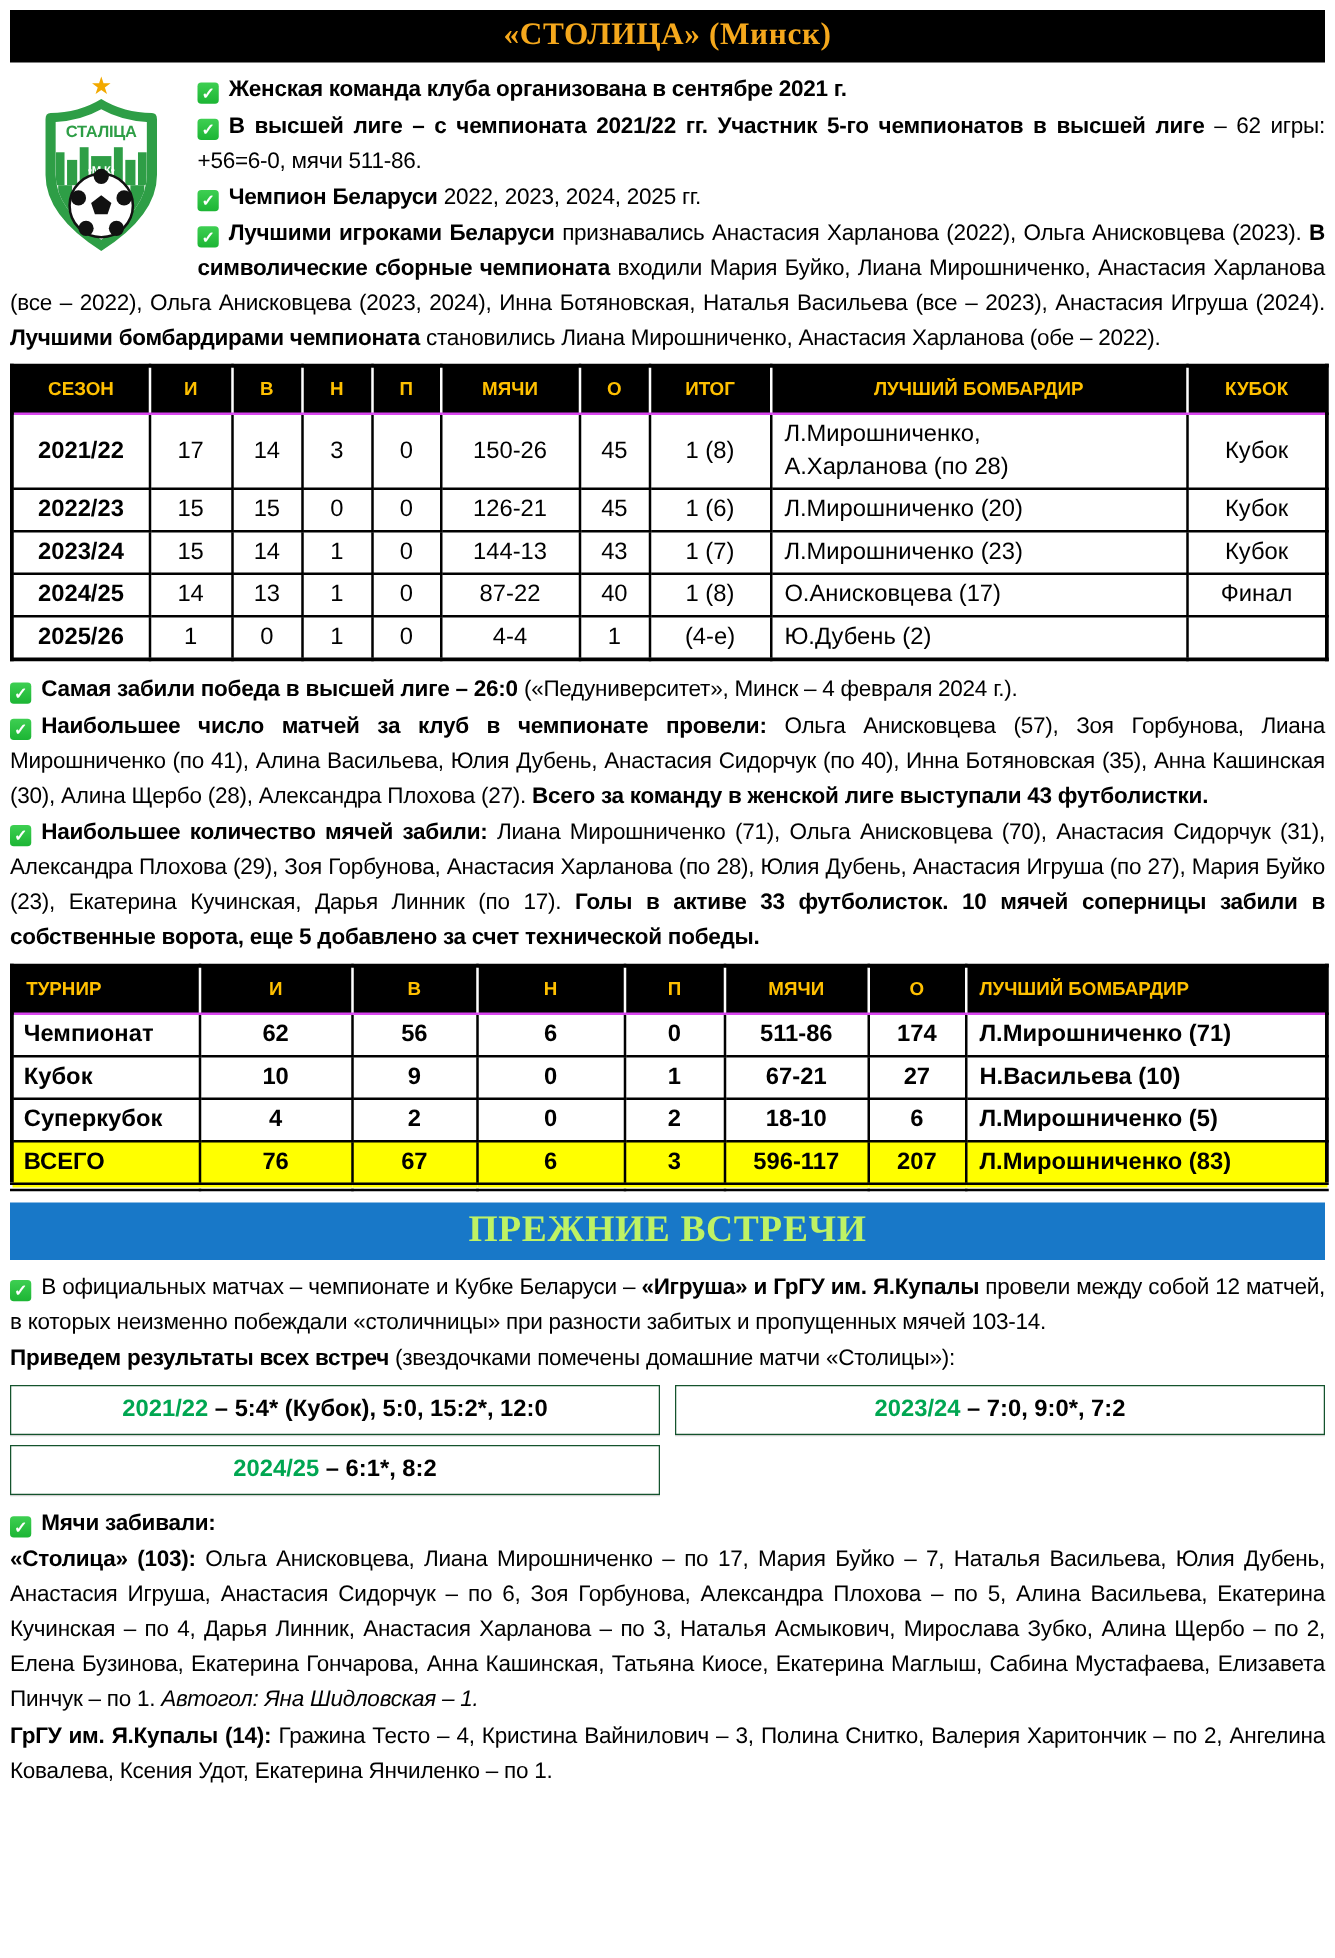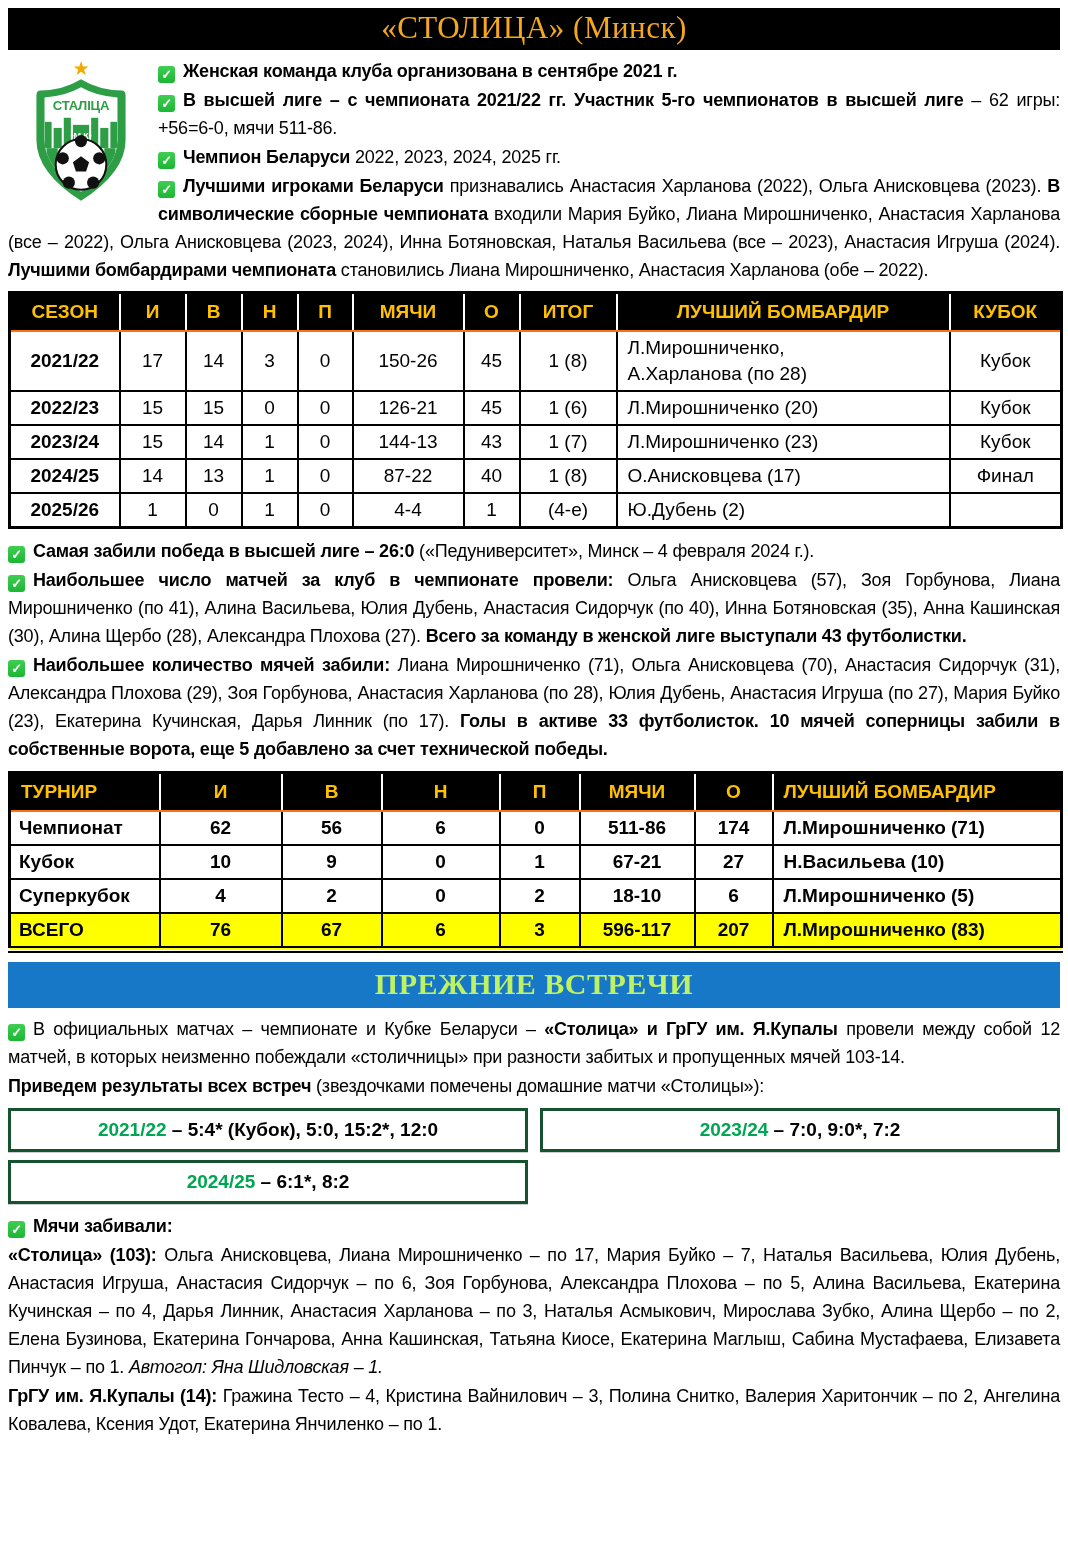--- a/index.html
+++ b/index.html
@@ -13,44 +13,44 @@
     font-family:"Liberation Sans", sans-serif;
     font-size:18px; line-height:28px; letter-spacing:-0.2px;
   }
   .page{padding:8px 8px 14px 8px;}
 
   
   .title-bar{
     background:#000; text-align:center; padding:2px 0 4px 0; margin-bottom:7px;
   }
   .title-bar span{
-    font-family:"Liberation Serif", serif; font-weight:normal;
-    font-size:31px; line-height:36px; color:var(--gold); letter-spacing:0.5px;
+    font-family:"Liberation Serif", serif; font-weight:bold;
+    font-size:25px; line-height:36px; color:var(--gold); letter-spacing:0.5px;
   }
 
   
   .logo-wrap{float:left; width:120px; margin:2px 16px 2px 14px; text-align:center;}
   .para{margin:0 0 1px 0; text-align:justify;}
   .para.short{text-align:left;}
   .para .b{font-weight:bold;}
   .para .i{font-style:italic;}
   .chk{
     display:inline-block; width:17px; height:17px; border-radius:3px;
     background:linear-gradient(180deg,#3ecf52,var(--green));
     color:#fff; font-size:13px; line-height:17px; text-align:center;
     font-weight:bold; vertical-align:-2px; margin-right:8px;
   }
   .clear{clear:both;}
 
   
   table{width:100%; border-collapse:collapse; border:3px solid #000; table-layout:fixed;}
   #t1{margin-top:6px;}
   th{
-    background:#000; color:var(--th-gold); font-weight:bold; font-size:19px;
-    padding:4px 2px; border-right:2px solid #fff; border-bottom:2px solid #f97316;
+    background:#000; color:var(--th-gold); font-weight:bold; font-size:15px;
+    padding:4px 2px; border-right:2px solid #fff; border-bottom:2px solid #d946ef;
     letter-spacing:0;
   }
   th:last-child{border-right:2px solid #000;}
   td{
     border:2px solid #000; text-align:center; font-size:19px; line-height:26px;
     padding:3px 4px; letter-spacing:0;
   }
   #t1 td:first-child{font-weight:bold;}
   #t1 td:nth-child(9){text-align:left; padding-left:10px; white-space:pre-line;}
   #t2{margin-top:8px; border-bottom:7px double #000;}
@@ -72,21 +72,21 @@
     line-height:38px; letter-spacing:0.5px;
   }
 
   .meetings{margin-top:7px;}
 
   
   .rgrid{
     display:grid; grid-template-columns:1fr 1fr; gap:8px 12px; margin:8px 0 8px 0;
   }
   .rcell{
-    border:3px solid #14532d; box-shadow:0 1px 0 #cfcfcf;
+    border:1px solid #14532d; box-shadow:0 1px 0 #cfcfcf;
     text-align:center; font-weight:bold; font-size:19px; line-height:24px;
     padding:7px 2px; background:#fff; letter-spacing:0;
   }
   .rcell .season{color:var(--season-green);}
 
   
   .logo-wrap svg{display:block;}
 </style>
 </head>
 <body>
@@ -310,21 +310,21 @@
           <td>Л.Мирошниченко (83)</td>
         </tr>
       </tbody>
   </table>
 
   <div class="banner">
     <span>ПРЕЖНИЕ ВСТРЕЧИ</span>
   </div>
 
   <div class="meetings">
-      <p class="para "><span class="chk">✓</span><span>В официальных матчах – чемпионате и Кубке Беларуси – </span><span class="b">«Столица» и ГрГУ им. Я.Купалы </span><span>провели между собой 12 матчей, в которых неизменно побеждали «столичницы» при разности забитых и пропущенных мячей 103-14.</span></p>
+      <p class="para "><span class="chk">✓</span><span>В официальных матчах – чемпионате и Кубке Беларуси – </span><span class="b">«Игруша» и ГрГУ им. Я.Купалы </span><span>провели между собой 12 матчей, в которых неизменно побеждали «столичницы» при разности забитых и пропущенных мячей 103-14.</span></p>
       <p class="para short"><span class="b">Приведем результаты всех встреч </span><span>(звездочками помечены домашние матчи «Столицы»):</span></p>
     </div>
 
   <div class="rgrid">
       <div class="rcell"><span class="season">2021/22</span><span> – 5:4* (Кубок), 5:0, 15:2*, 12:0</span></div>
       <div class="rcell"><span class="season">2023/24</span><span> – 7:0, 9:0*, 7:2</span></div>
       <div class="rcell"><span class="season">2024/25</span><span> – 6:1*, 8:2</span></div>
     </div>
 
   <div>

